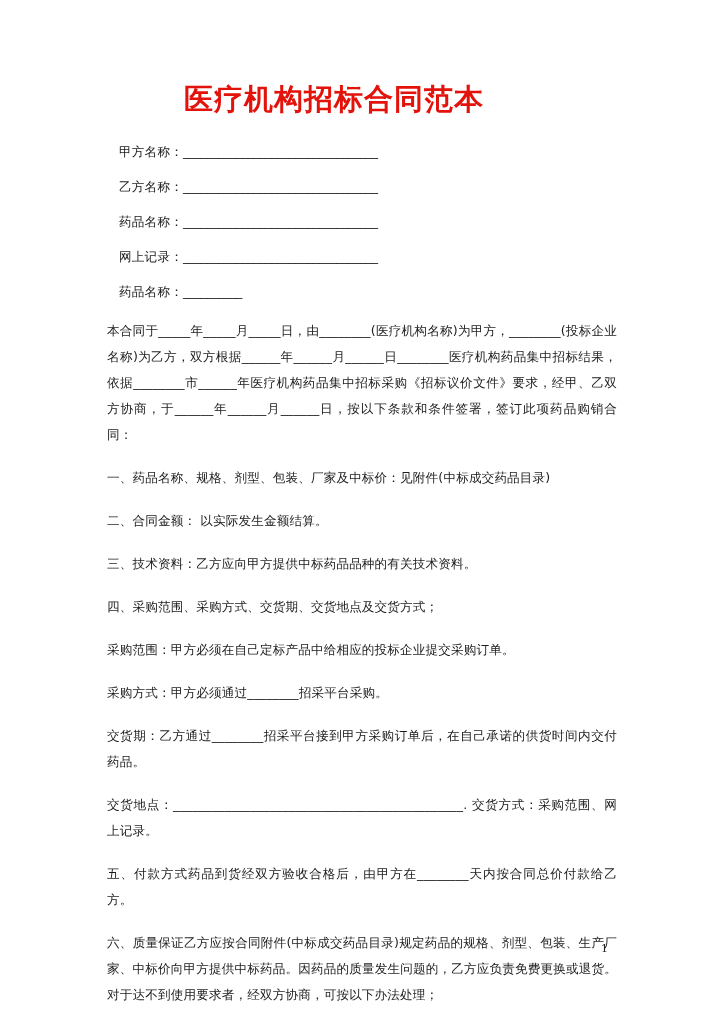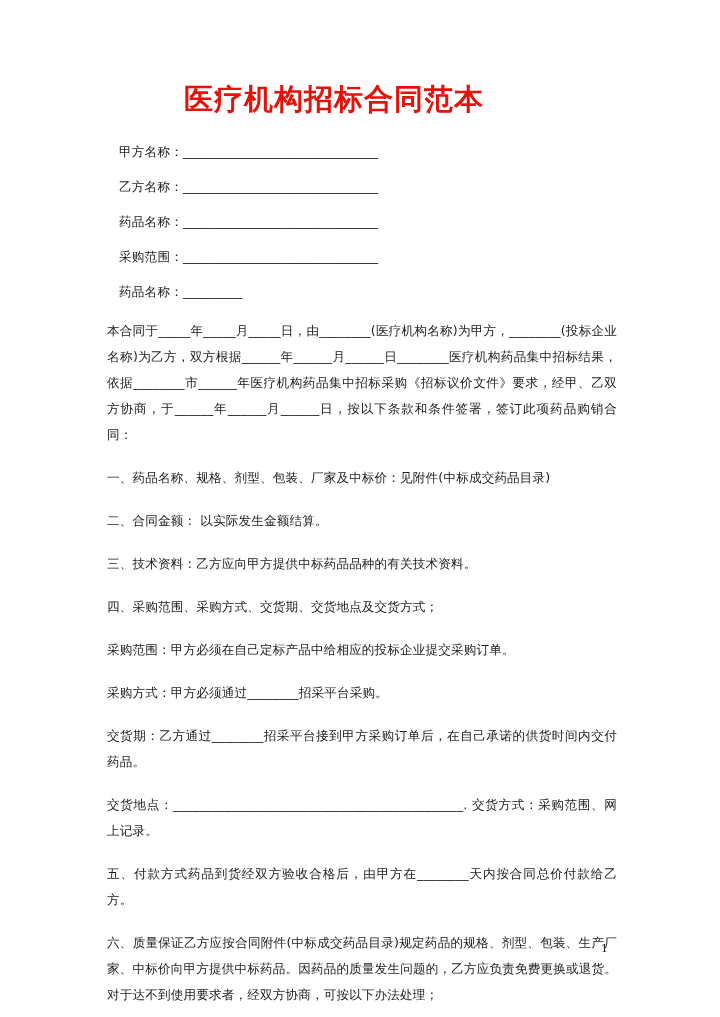--- a/index.html
+++ b/index.html
@@ -76,21 +76,21 @@
   <div class="doc-title">医疗机构招标合同范本</div>
 
   <div class="body-block">
 
     <div class="field-row"><span class="field-label">甲方名称：</span><span class="field-line">_________________________________</span></div>
 
     <div class="field-row"><span class="field-label">乙方名称：</span><span class="field-line">_________________________________</span></div>
 
     <div class="field-row"><span class="field-label">药品名称：</span><span class="field-line">_________________________________</span></div>
 
-    <div class="field-row"><span class="field-label">采购范围：</span><span class="field-line">_________________________________</span></div>
+    <div class="field-row"><span class="field-label">网上记录：</span><span class="field-line">_________________________________</span></div>
 
     <div class="field-row"><span class="field-label">药品名称：</span><span class="field-line">__________</span></div>
 
     <div class="para">本合同于_____年_____月_____日，由________(医疗机构名称)为甲方，________(投标企业名称)为乙方，双方根据______年______月______日________医疗机构药品集中招标结果，依据________市______年医疗机构药品集中招标采购《招标议价文件》要求，经甲、乙双方协商，于______年______月______日，按以下条款和条件签署，签订此项药品购销合同：</div>
 
     <div class="para">一、药品名称、规格、剂型、包装、厂家及中标价：见附件(中标成交药品目录)</div>
 
     <div class="para">二、合同金额：  以实际发生金额结算。</div>
 
     <div class="para">三、技术资料：乙方应向甲方提供中标药品品种的有关技术资料。</div>

